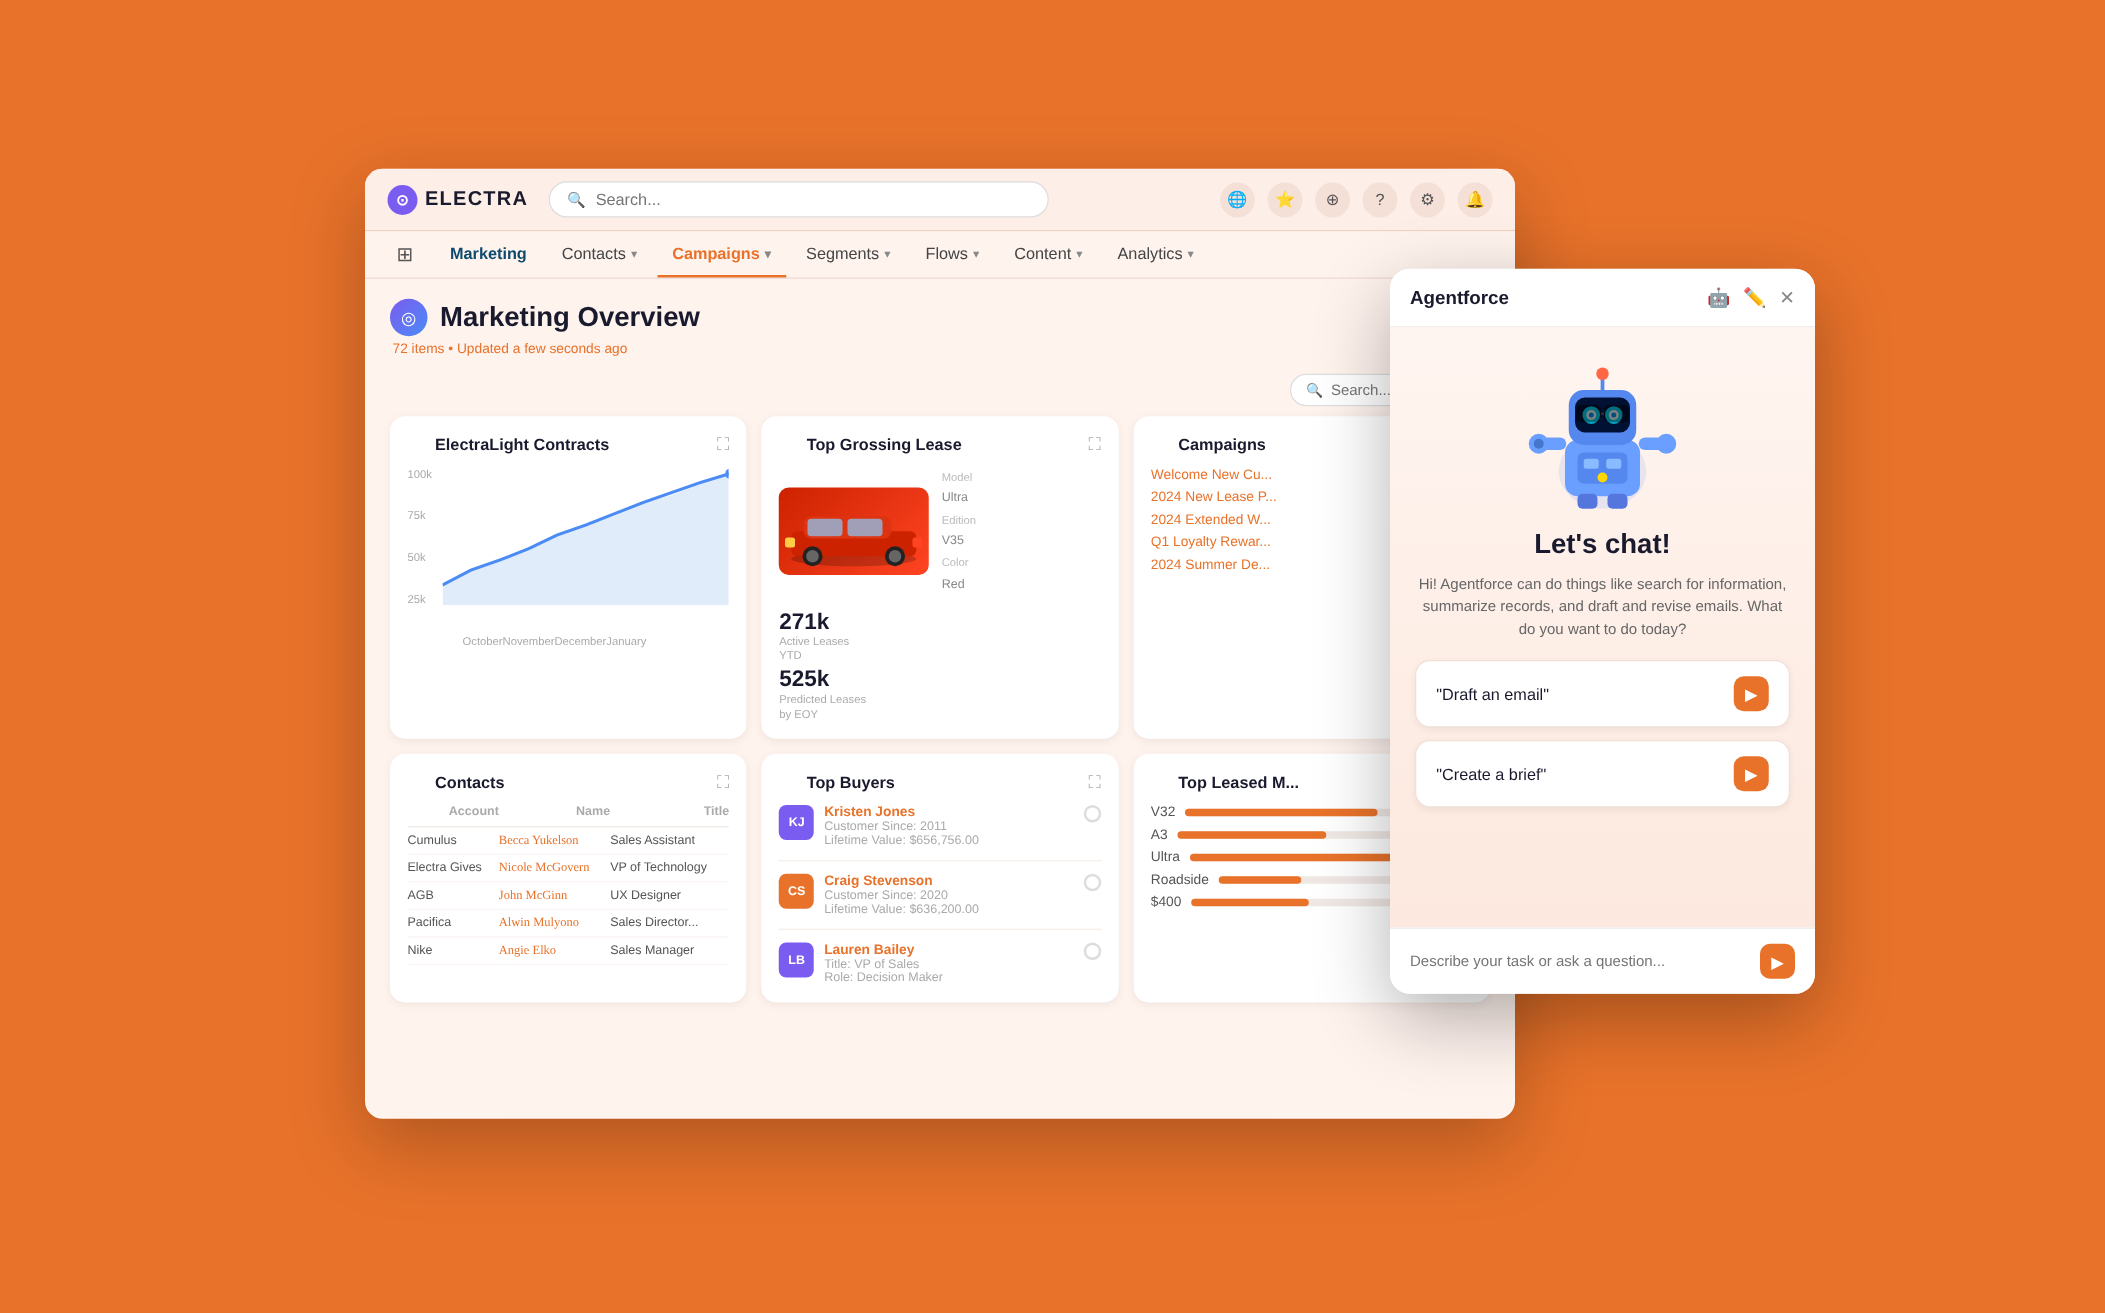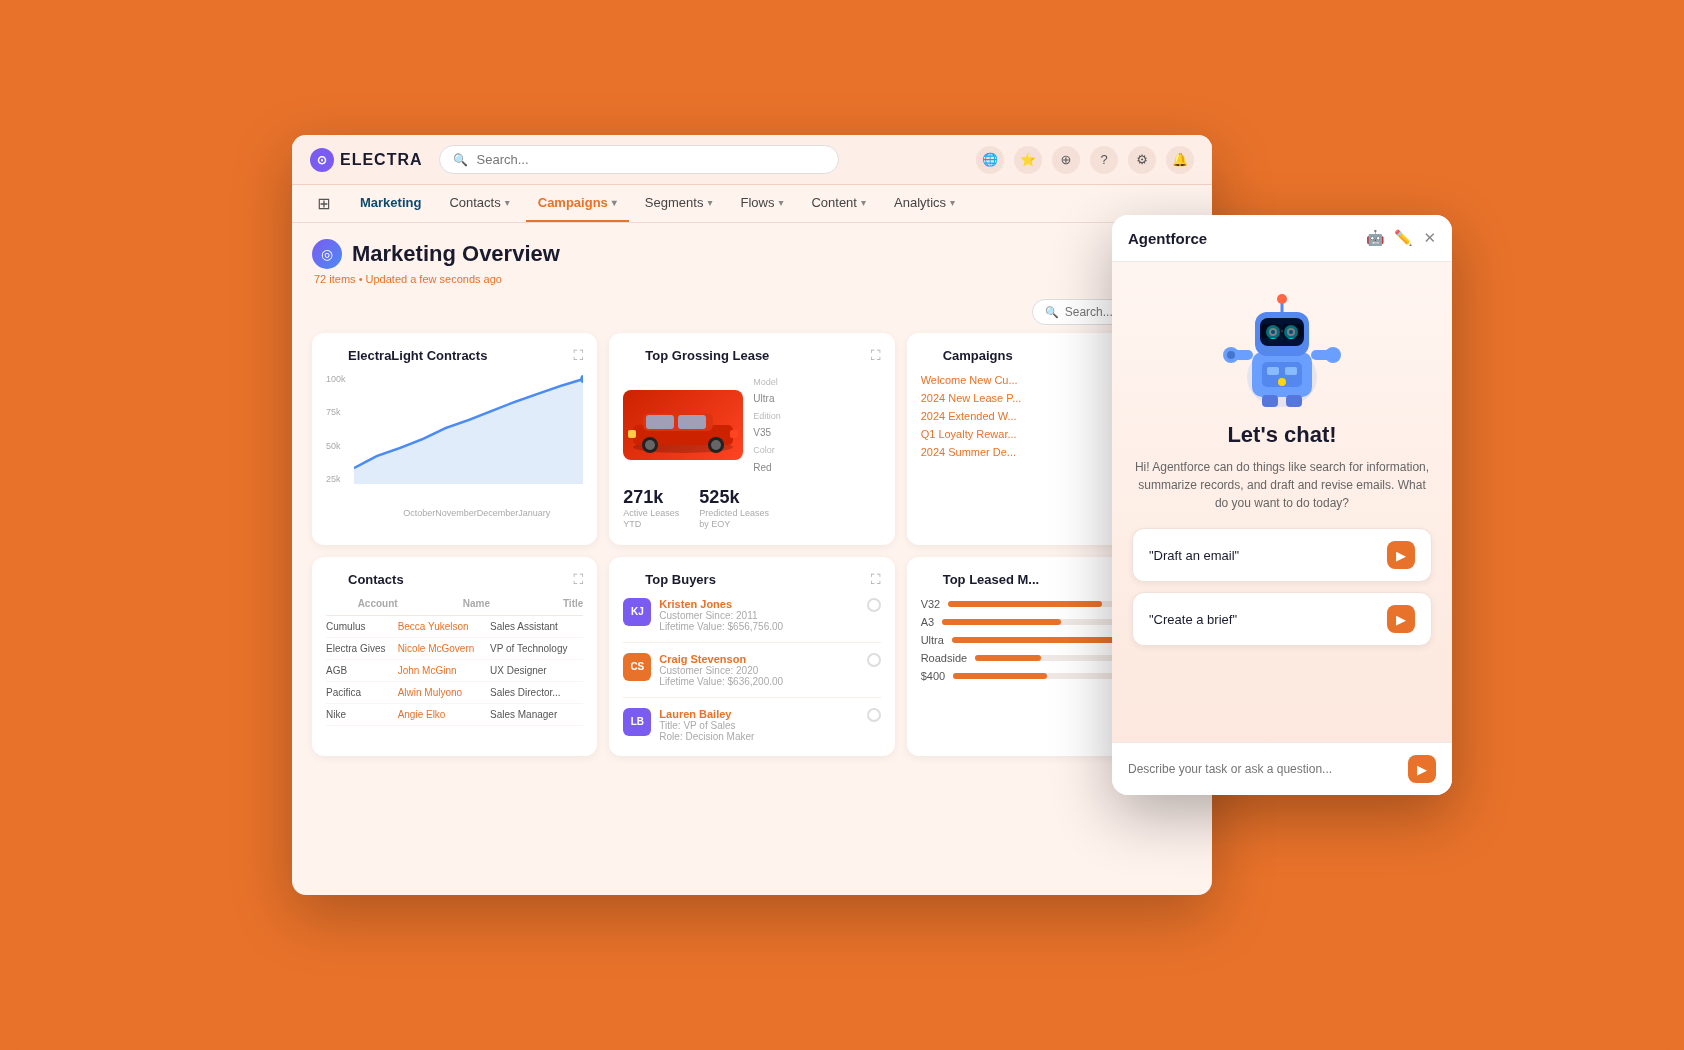--- a/index.html
+++ b/index.html
@@ -274,21 +274,21 @@
       left: 0;
       right: 0;
       height: 100%;
     }
     .chart-line svg {
       width: 100%;
       height: 100%;
     }
     .chart-x-labels {
       display: flex;
-      justify-content: center;
+      justify-content: flex-start;
       font-size: 9px;
       color: #aaa;
       margin-left: 44px;
       margin-top: 4px;
     }
     
     .lease-card {
       grid-column: 2;
     }
     .lease-content {
@@ -315,22 +315,23 @@
       font-size: 10px;
       color: #888;
       line-height: 1.8;
     }
     .car-specs .spec-label {
       color: #bbb;
       font-size: 9px;
     }
     .lease-stats {
       display: flex;
-      gap: 20px;
+      gap: 2px;
       margin-top: 10px;
+      flex-direction: column;
     }
     .lease-stat-value {
       font-size: 18px;
       font-weight: 700;
       color: #1a1a2e;
     }
     .lease-stat-label {
       font-size: 9px;
       color: #aaa;
       line-height: 1.3;
@@ -367,20 +368,21 @@
       border-bottom: 1px solid #f0e8e4;
     }
     .contacts-table td {
       padding: 5px 0;
       color: #555;
       border-bottom: 1px solid #faf4f2;
     }
     .contact-link {
       color: #E8722A;
       cursor: pointer;
+      font-family: Liberation Serif, serif;
     }
     
     .buyers-card {
       grid-column: 2;
     }
     .buyer-item {
       display: flex;
       align-items: flex-start;
       gap: 8px;
       margin-bottom: 10px;

